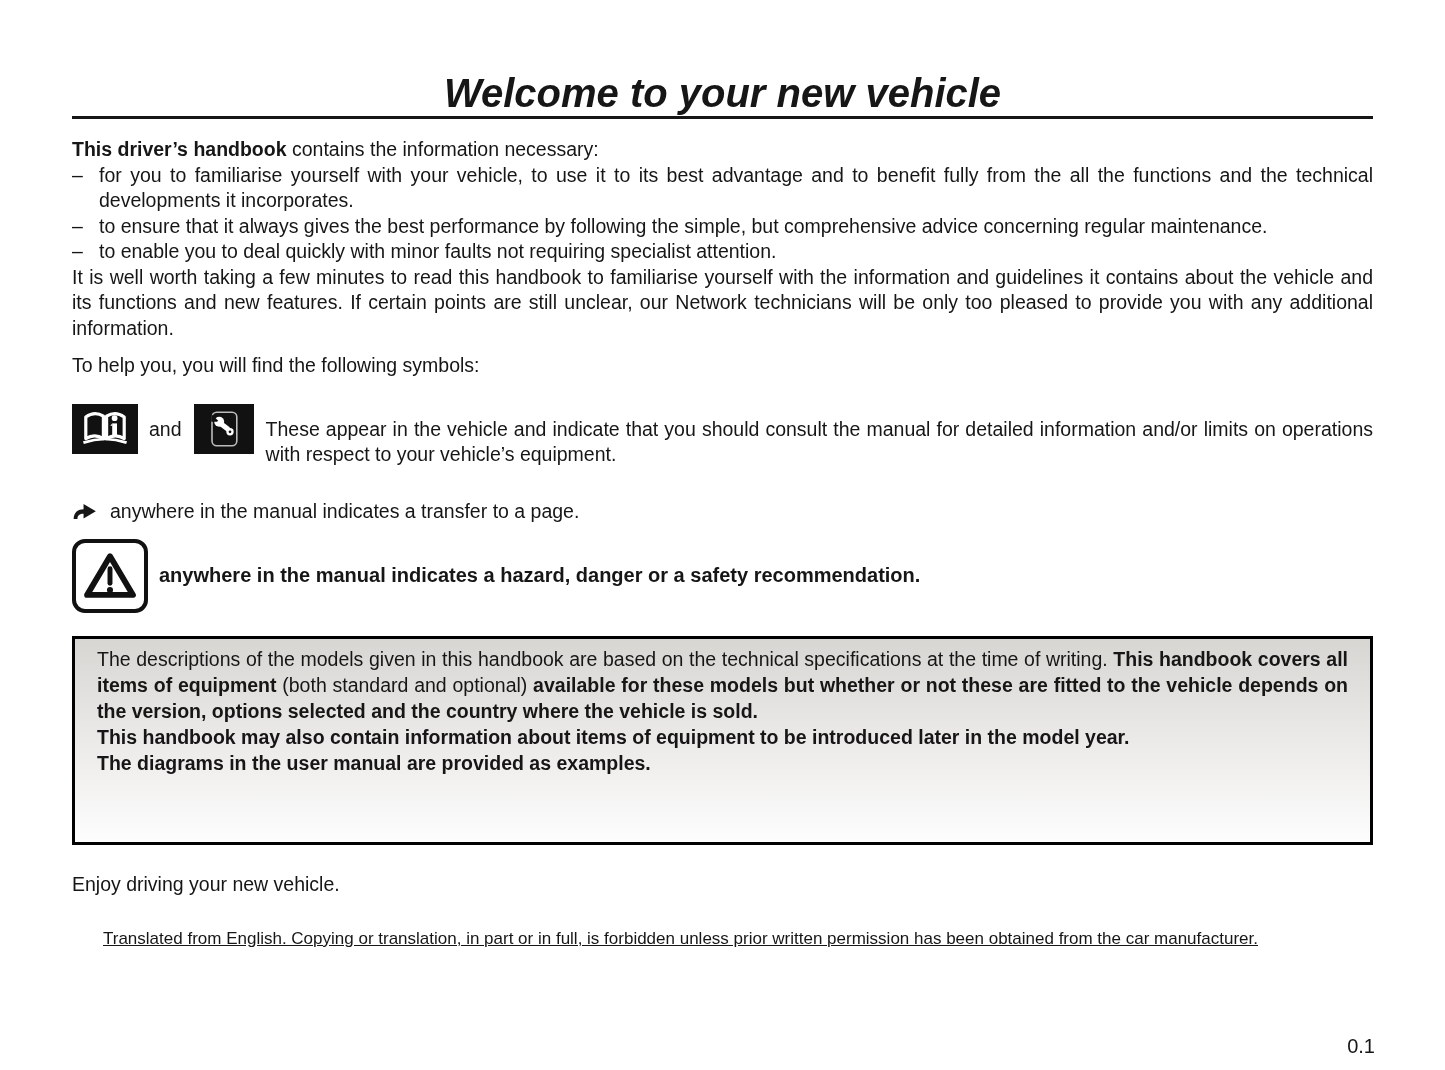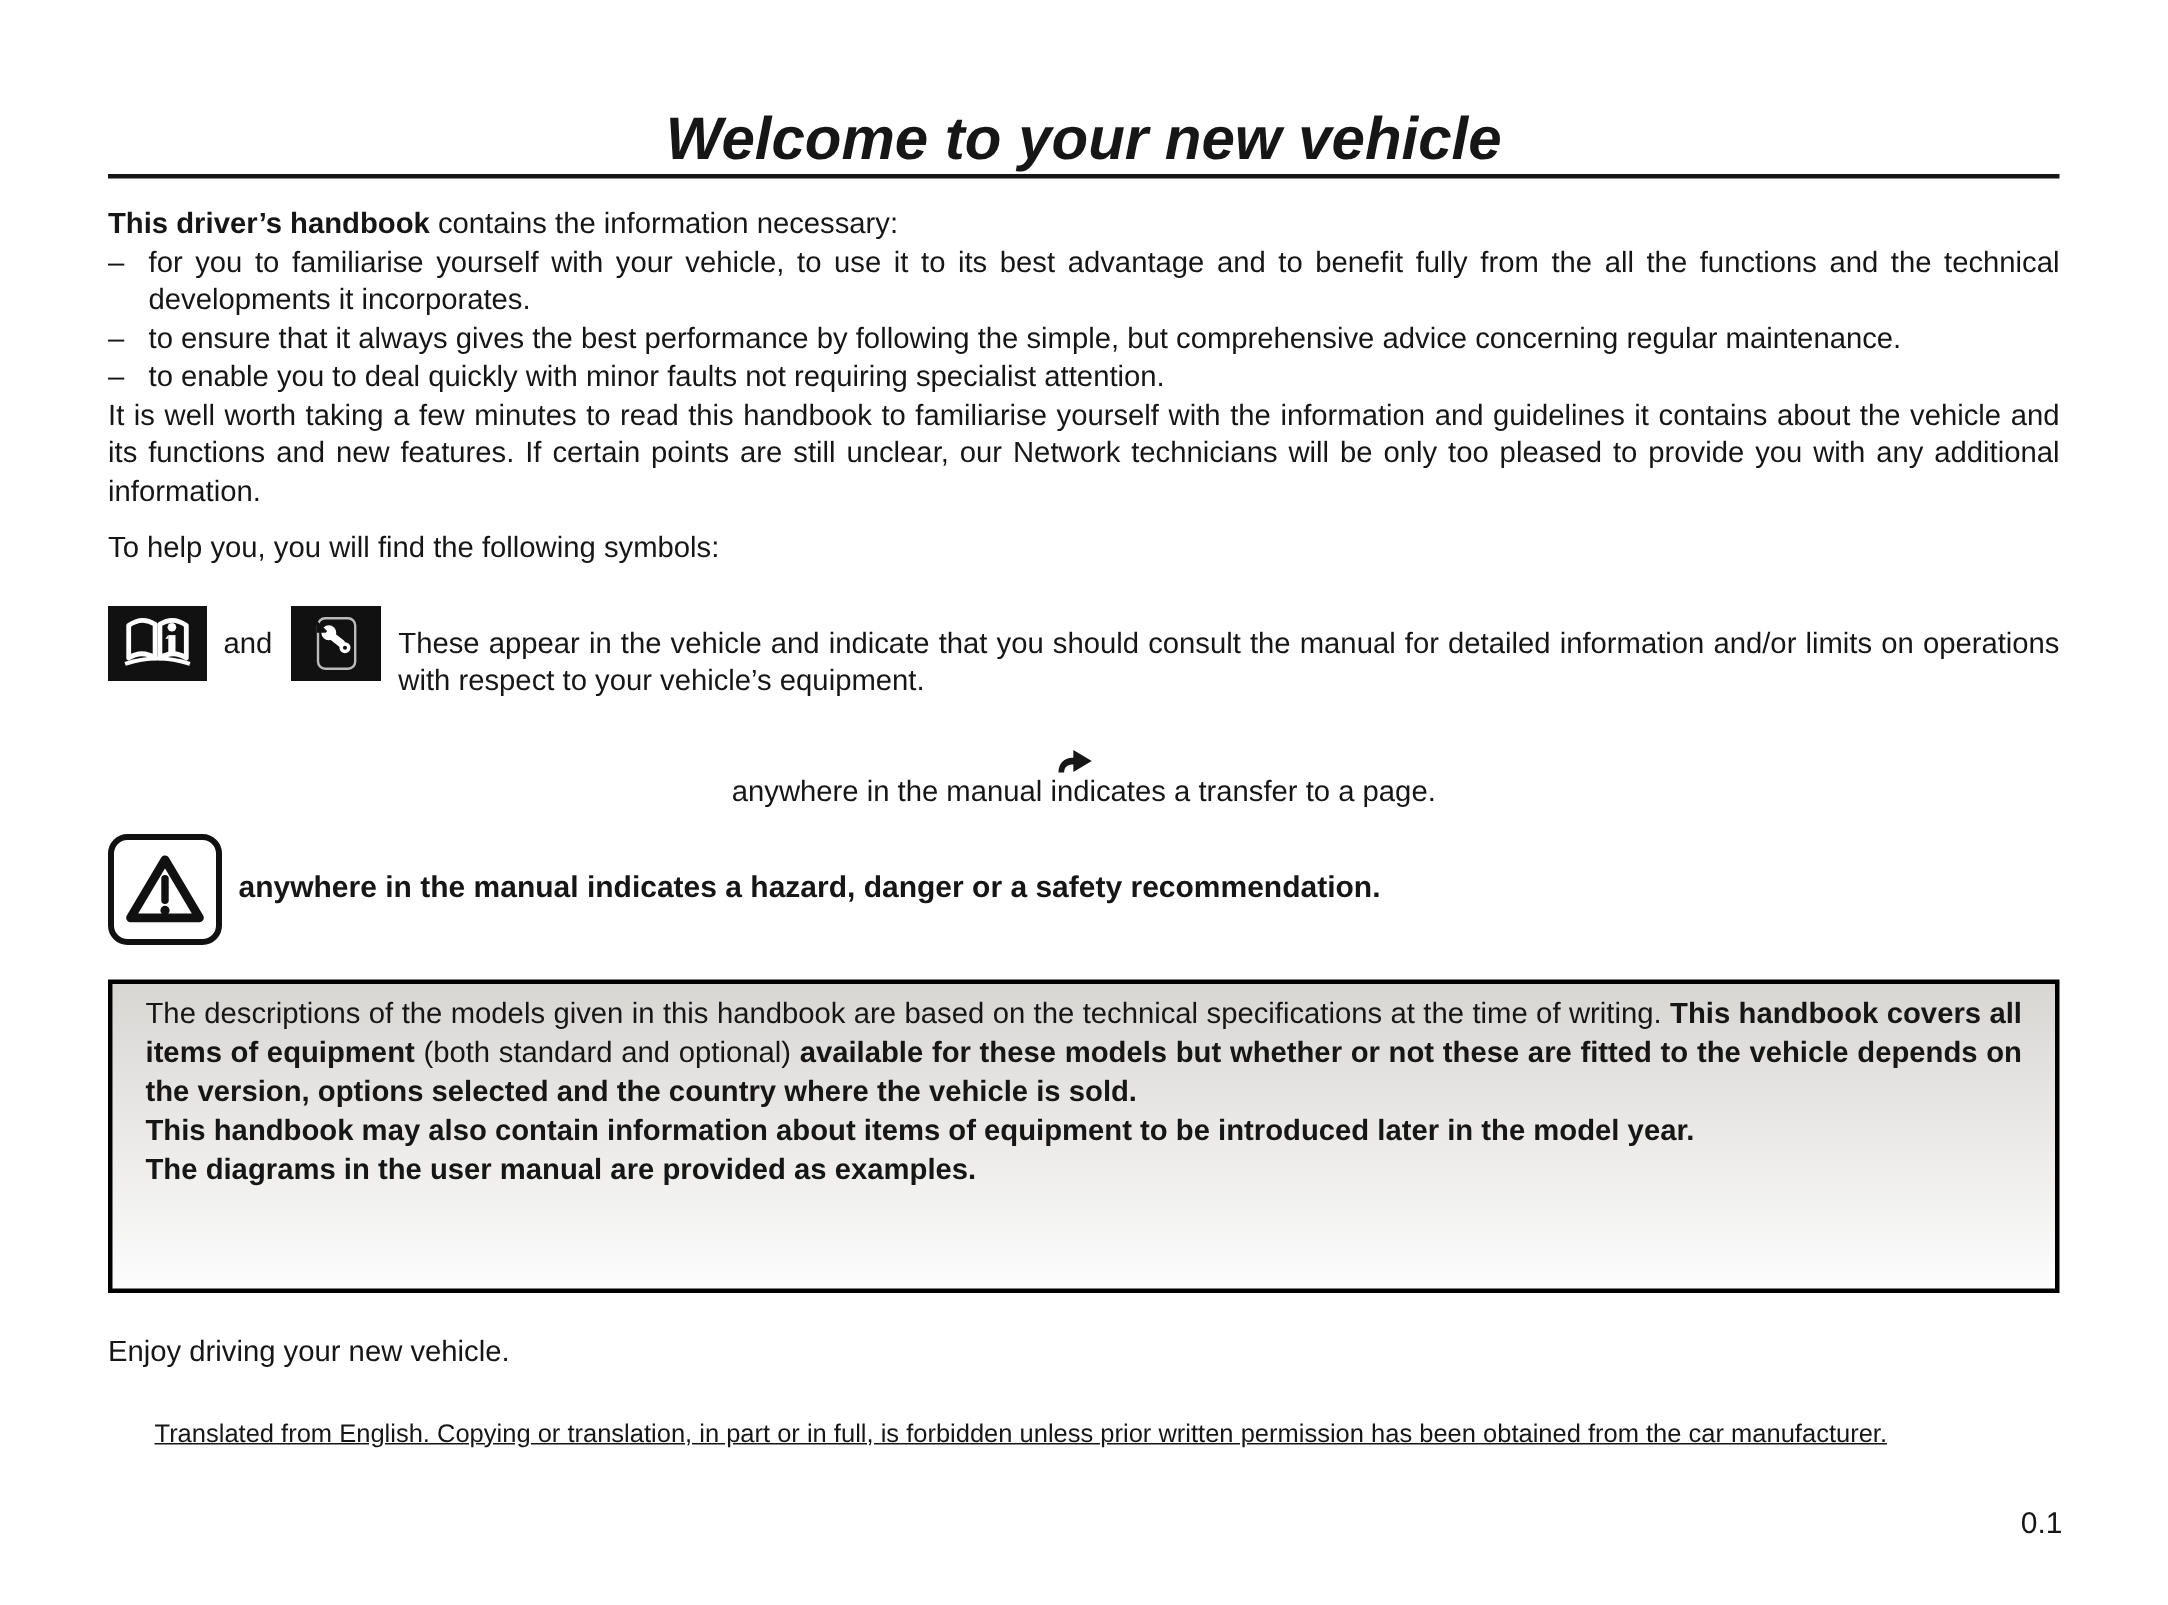--- a/index.html
+++ b/index.html
@@ -50,21 +50,21 @@
     width: 66px; height: 50px;
     background: #111111;
     display: inline-flex; align-items: center; justify-content: center;
     flex: 0 0 auto;
   }
   .icon-box.wrench { width: 60px; }
   .and-label { margin: 13px 12px 0 11px; flex: 0 0 auto; }
   .symbols-desc { margin-top: 13px; margin-left: 12px; text-align: justify; }
 
   
-  .transfer-row { margin-top: 31px; display: flex; align-items: center; flex-direction: column; }
+  .transfer-row { margin-top: 31px; display: flex; align-items: center; }
   .transfer-arrow { flex: 0 0 auto; margin-right: 13px; display: inline-flex; }
 
   
   .hazard-row { margin-top: 15px; display: flex; align-items: center; }
   .hazard-box {
     width: 68px; height: 66px;
     border: 4px solid #111111;
     border-radius: 13px;
     background: #ffffff;
     display: inline-flex; align-items: center; justify-content: center;
@@ -92,21 +92,21 @@
     margin: 30px 0 0 31px;
     font-size: 17px;
     line-height: 22px;
     text-align: justify;
     text-decoration: underline;
   }
 
   .page-number {
     position: absolute;
     right: 70px;
-    top: 1005px;
+    top: 1035px;
     font-size: 20px;
   }
 </style>
 </head>
 <body>
 
 <div class="page">
 
   <div class="header">
     <h1 class="title">Welcome to your new vehicle</h1>

